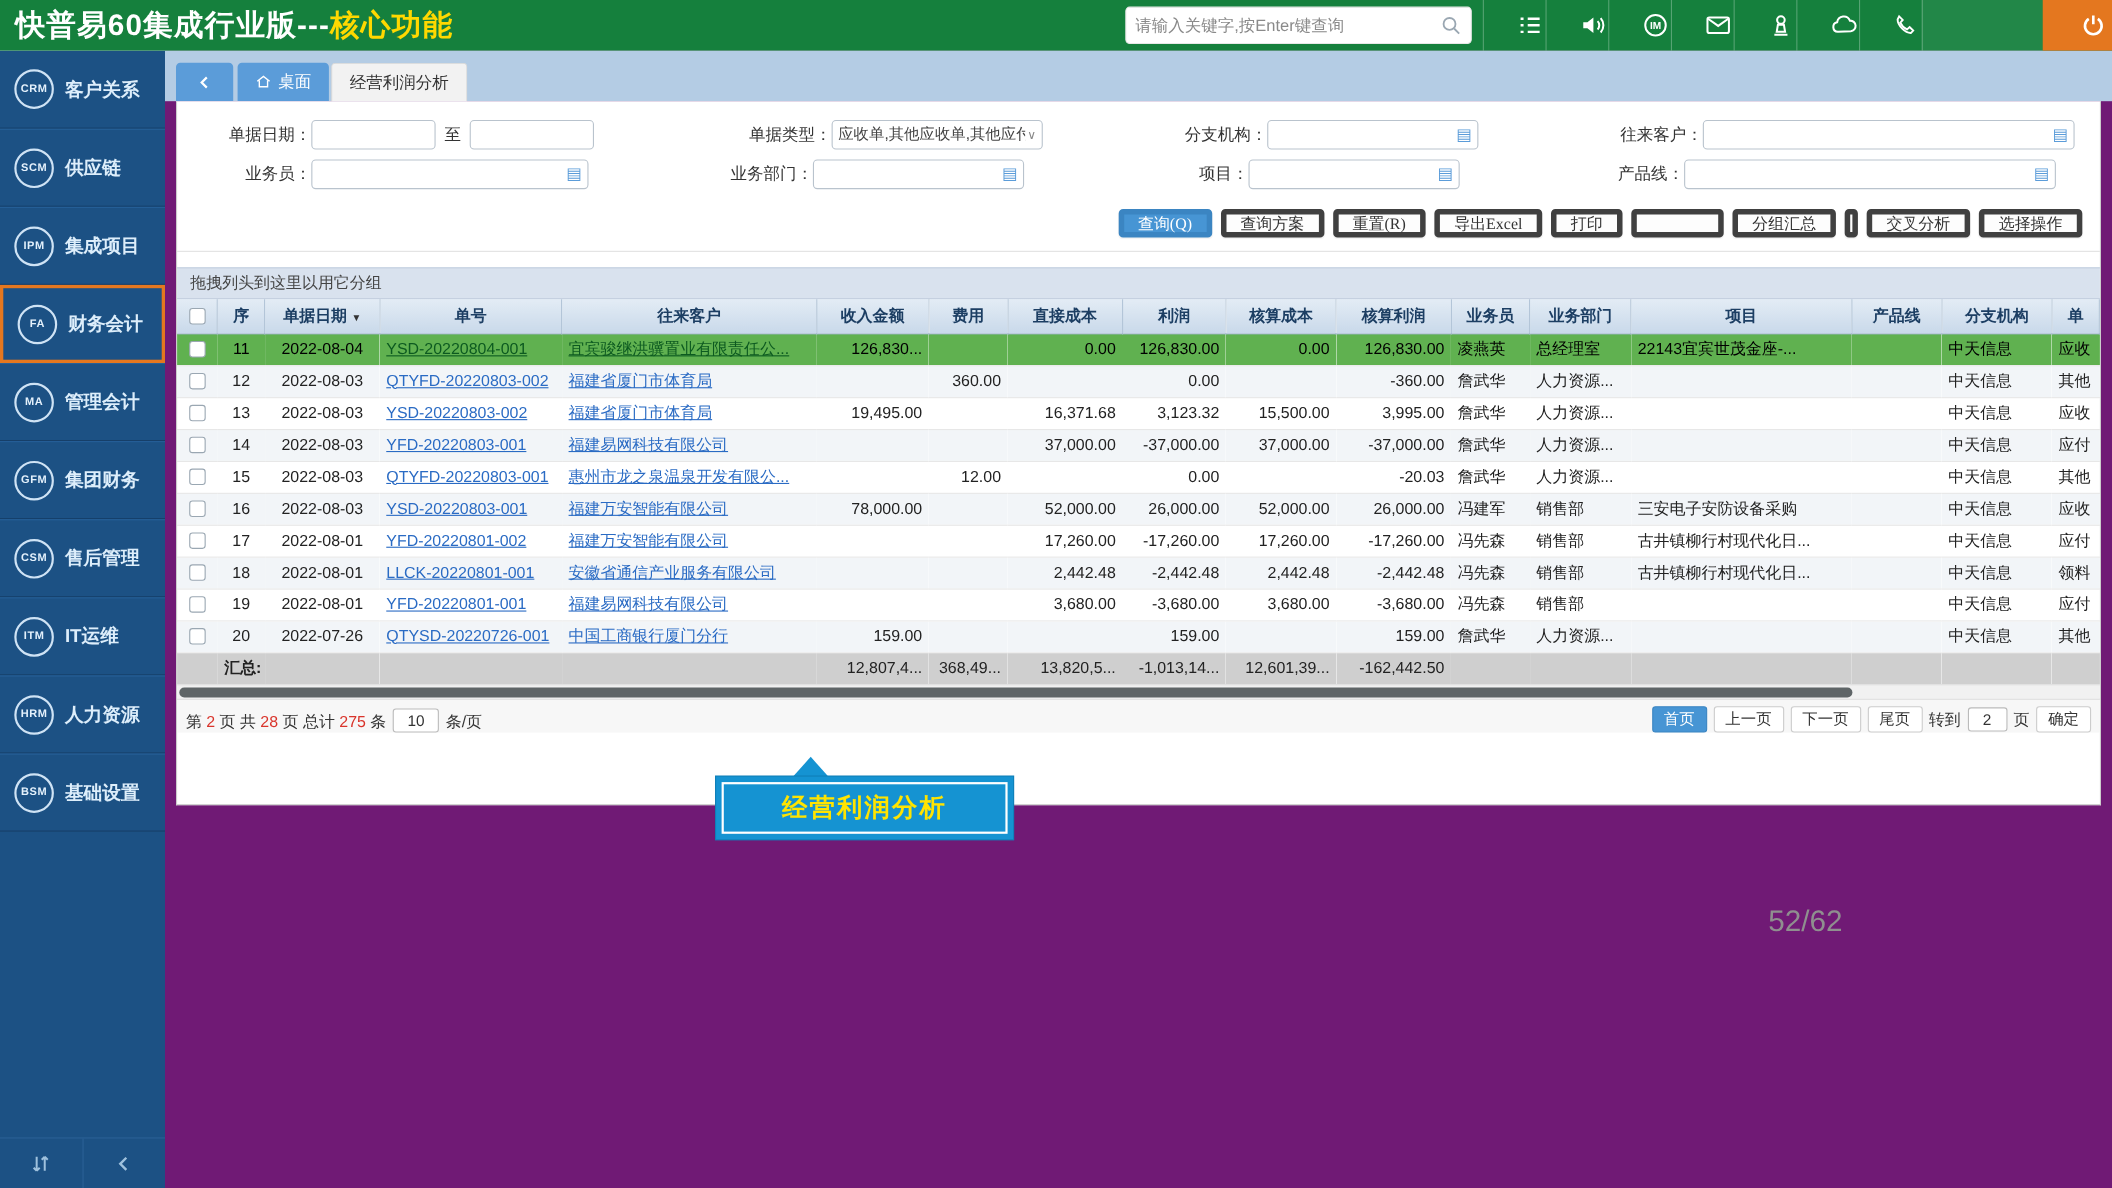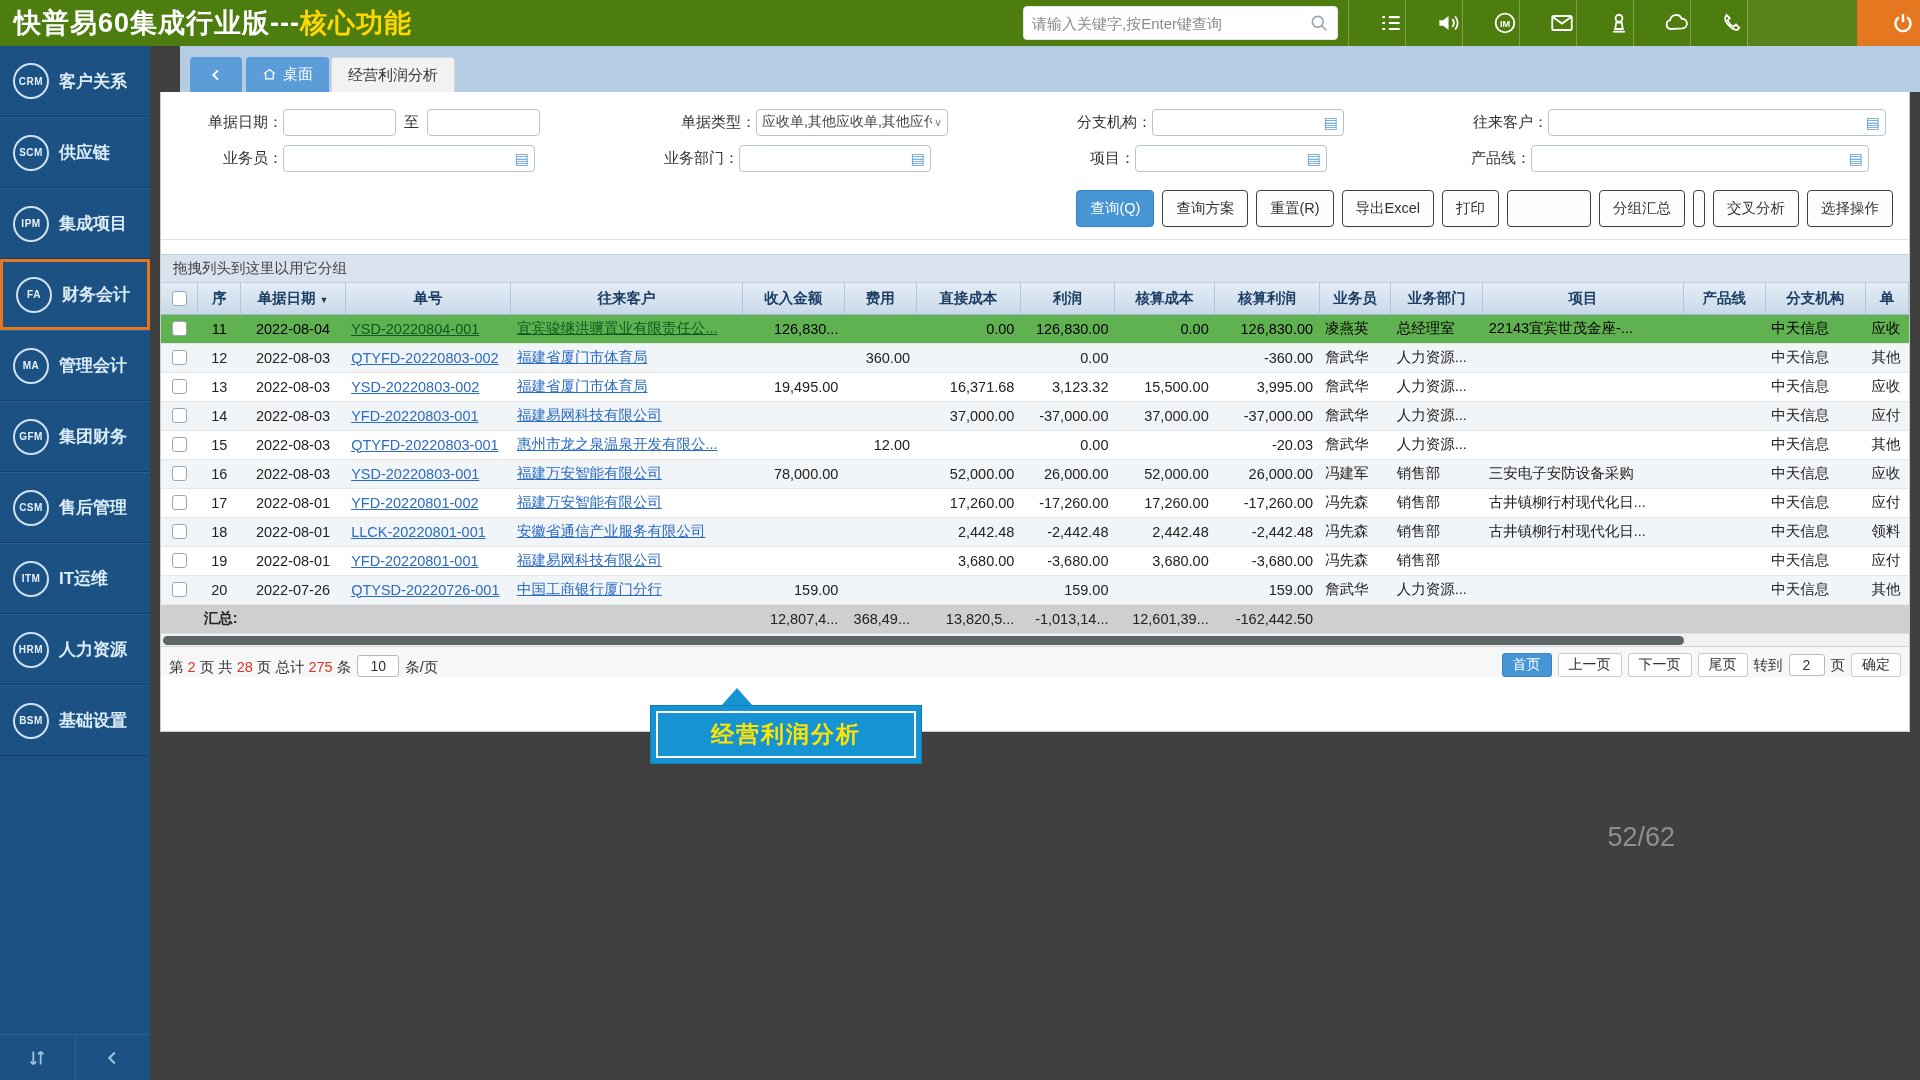--- a/index.html
+++ b/index.html
@@ -1,21 +1,21 @@
 <!DOCTYPE html>
 <html><head>
 <meta charset="utf-8">
 <style>
   * { margin:0; padding:0; box-sizing:border-box; }
   html,body { width:1920px; height:1080px; overflow:hidden; background:#fff;
     font-family:"Liberation Sans","DejaVu Sans",sans-serif; }
 
   
   .topbar { position:absolute; left:0; top:0; width:1920px; height:46px;
-    background:#4d7c0f; display:flex; align-items:center; z-index:30; }
+    background:#15803d; display:flex; align-items:center; z-index:30; }
   .app-title { margin-left:14px; font-size:27px; font-weight:bold; color:#fff;
     white-space:nowrap; letter-spacing:1px; }
   .app-title .accent { color:#ffd800; }
   .topbar-right { position:absolute; right:0; top:0; height:46px; display:flex; align-items:stretch; }
   .searchbox { width:315px; height:34px; margin:6px 10px 6px 0; background:#fff;
     border-radius:4px; border:1px solid #e8e8e8; display:flex; align-items:center; padding:0 8px; }
   .searchbox input { flex:1; border:none; outline:none; font-size:15px; color:#555;
     font-family:inherit; background:transparent; }
   .searchbox input::placeholder { color:#8a8a8a; }
   .icon-cell { width:57px; display:flex; align-items:center; justify-content:center;
@@ -35,21 +35,21 @@
     border:2px solid #cfe3f5; color:#e4f1fc; font-size:10px; font-weight:bold;
     display:flex; align-items:center; justify-content:center; letter-spacing:.5px; }
   .side-label { margin-left:10px; color:#ddeefb; font-size:17px; font-weight:bold; white-space:nowrap; }
   .side-footer { position:absolute; left:0; bottom:0; width:150px; height:46px;
     border-top:1px solid #2a6096; display:flex; }
   .side-footer .foot-btn { flex:1; display:flex; align-items:center; justify-content:center; cursor:pointer; }
   .side-footer .foot-btn + .foot-btn { border-left:1px solid #2a6096; }
   .side-footer svg { width:22px; height:22px; }
 
   
-  .main { position:absolute; left:150px; top:46px; right:0; bottom:0; background:#404040;padding-left:30px; }
+  .main { position:absolute; left:150px; top:46px; right:0; bottom:0; background:#701a75; }
   .tabbar { height:46px; background:#b4cce4; display:flex; align-items:flex-end; padding-left:10px; }
   .tab-back { width:52px; height:35px; background:#5b9cd9; border-radius:4px 4px 0 0;
     margin-right:4px; display:flex; align-items:center; justify-content:center; cursor:pointer; }
   .tab-back svg { width:16px; height:16px; }
   .tab { height:35px; padding:0 16px; display:flex; align-items:center; gap:6px;
     font-size:15px; border-radius:4px 4px 0 0; cursor:pointer; white-space:nowrap; }
   .tab.desktop { background:#5b9cd9; color:#fff; margin-right:2px; }
   .tab.desktop svg { width:15px; height:15px; }
   .tab.active { background:#f2f2f2; color:#333; border:1px solid #d8d8d8; border-bottom:none; }
 
@@ -64,23 +64,23 @@
   .f-input { height:27px; border:1px solid #b9c3cd; border-radius:4px; background:#fff;
     display:flex; align-items:center; padding:0 5px; font-size:14px; color:#444; position:relative; }
   .f-input .val { flex:1; overflow:hidden; white-space:nowrap; }
   .lookup-ic { color:#5b9cd9; font-size:15px; line-height:1; margin-left:3px; }
   .combo-ic { color:#888; font-size:11px; margin-left:2px; }
   .between { margin:0 8px; font-size:15px; color:#333; }
 
   
   .actions { display:flex; justify-content:flex-end; align-items:center; gap:8px;
     padding:10px 16px 12px 0; border-bottom:1px solid #e2e2e2; }
-  .btn { height:37px; padding:0 13px; border:1px solid #404040; border-radius:4px;
+  .btn { height:26px; padding:0 13px; border:5px solid #404040; border-radius:4px;
     background:#fdfdfd; font-size:14.5px; color:#333; display:flex; align-items:center;
-    cursor:pointer; box-shadow:0 1px 1px rgba(0,0,0,.05); white-space:nowrap; }
+    cursor:pointer; box-shadow:0 1px 1px rgba(0,0,0,.05); white-space:nowrap;font-family:Liberation Serif, serif; }
   .btn.primary { background:#4795d4; border-color:#3b85c2; color:#fff; }
   .btn.blank { width:84px; }
   .btn.sep { width:12px; padding:0; }
 
   
   .group-bar { margin-top:14px; height:29px; background:#d9e2ee; border-top:1px solid #c2cfde;
     border-bottom:1px solid #c2cfde; display:flex; align-items:center; padding-left:12px;
     font-size:14.5px; color:#444; }
   table.grid { width:100%; border-collapse:collapse; table-layout:fixed; }
   .grid th { height:31px; background:linear-gradient(#e3ecf5,#c9d9ea); color:#1c3e63;

